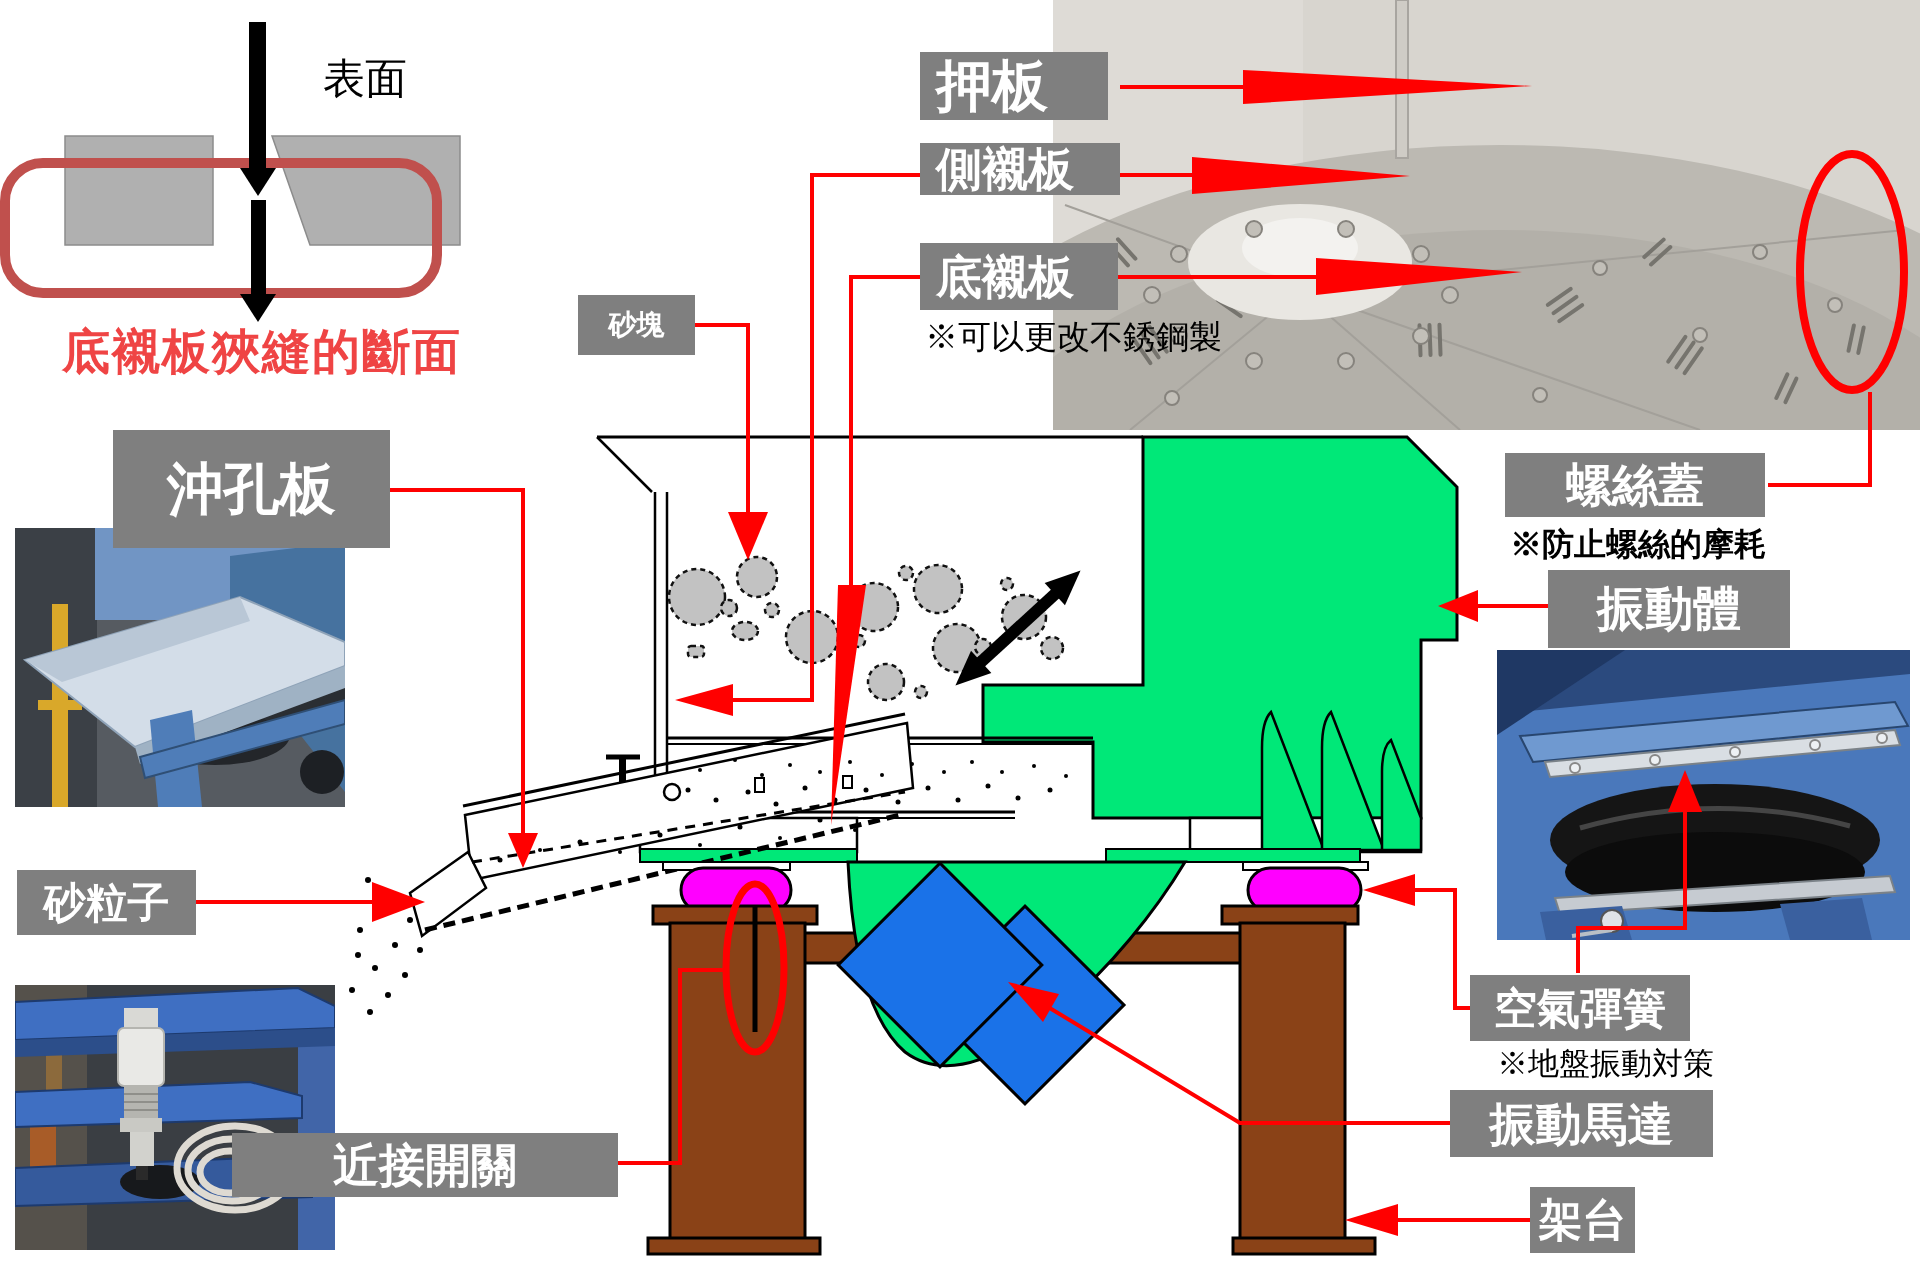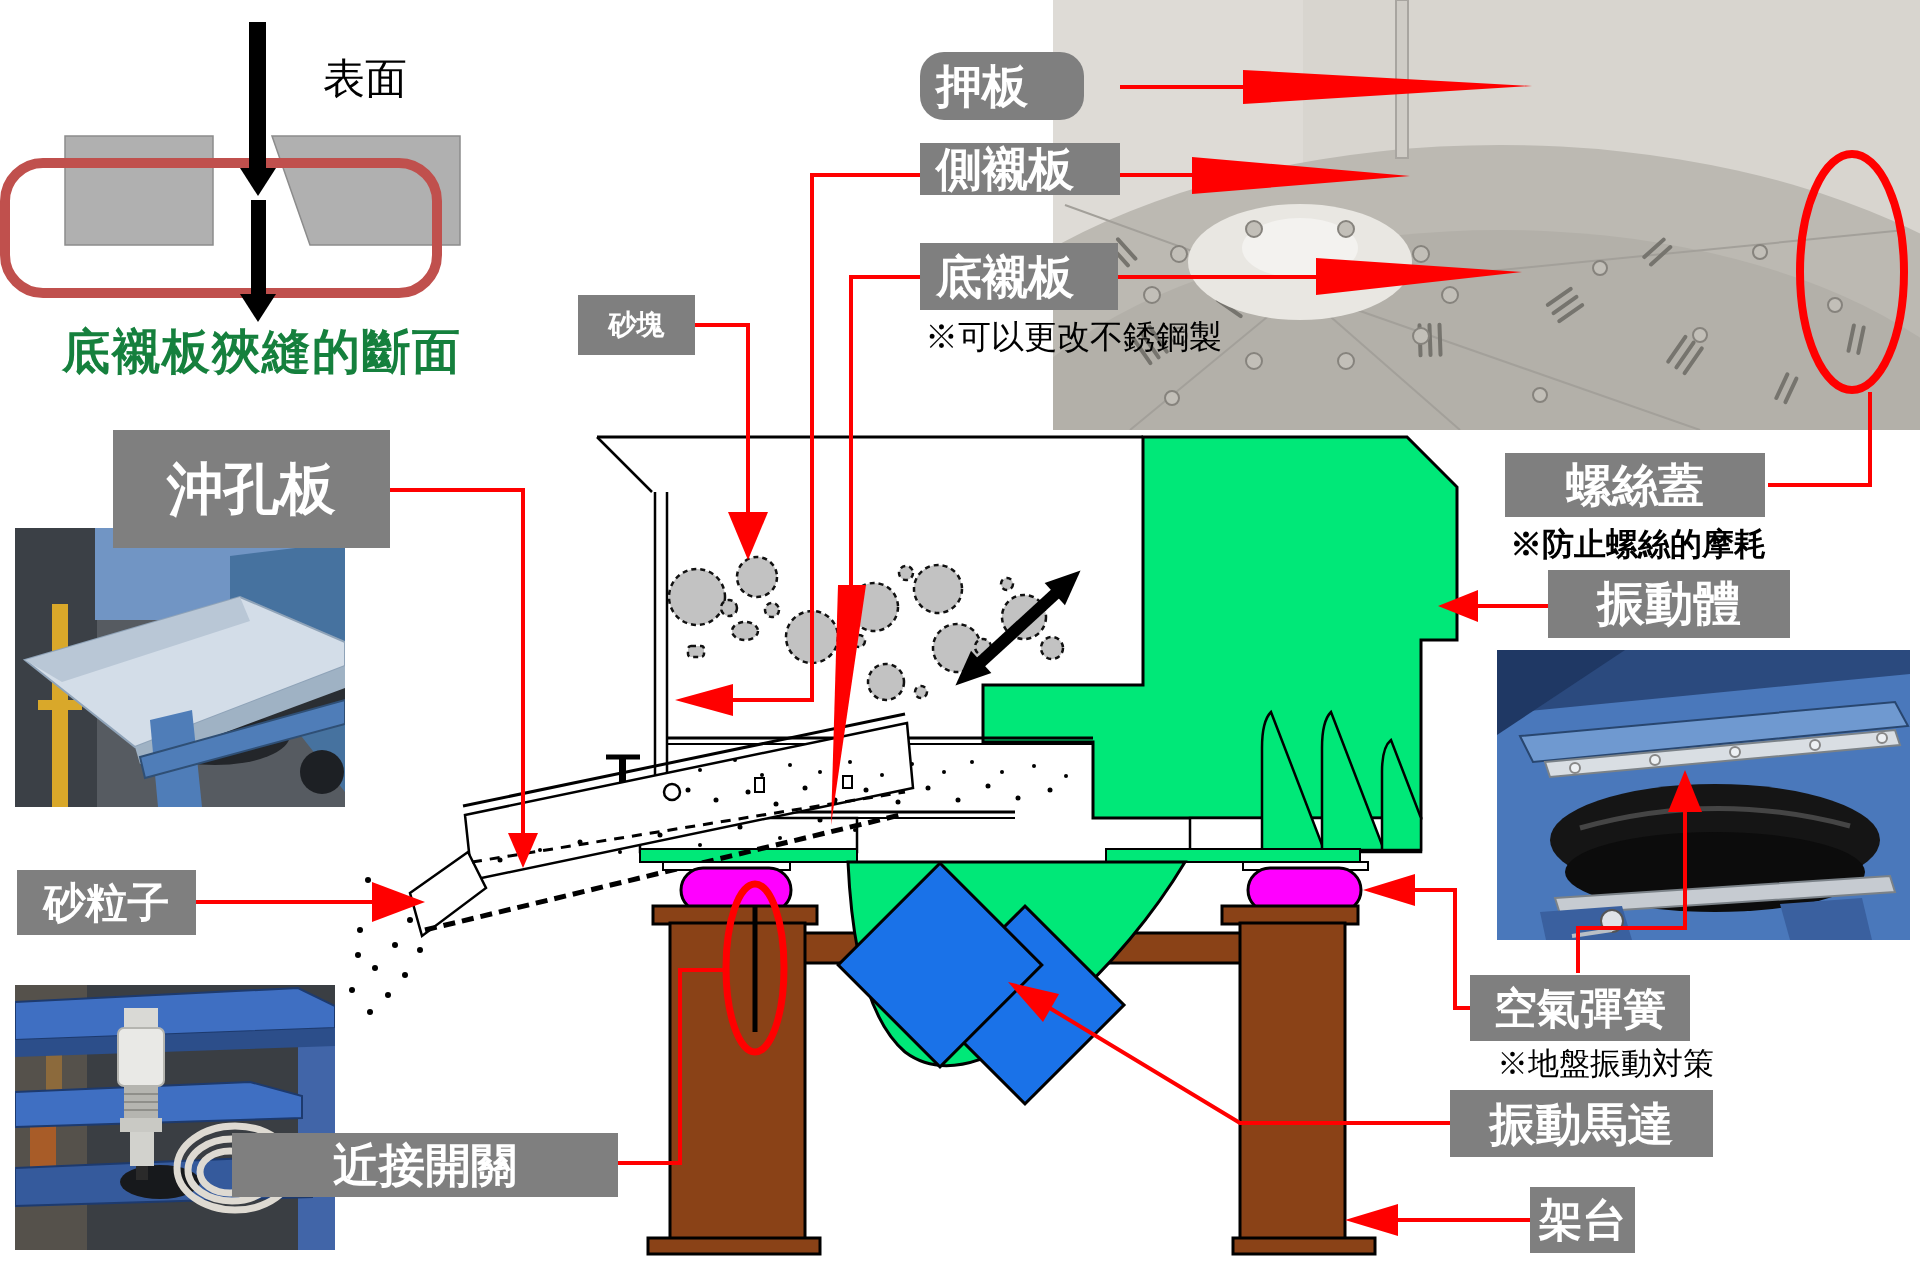--- a/index.html
+++ b/index.html
@@ -4,21 +4,21 @@
 <style>
   html,body{margin:0;padding:0;background:#fff;}
   #stage{position:relative;width:1920px;height:1280px;background:#fff;overflow:hidden;
          font-family:"Liberation Sans",sans-serif;}
   #stage svg{position:absolute;left:0;top:0;}
   .lbl{position:absolute;background:#7f7f7f;color:#fff;font-weight:bold;
        display:flex;align-items:center;justify-content:center;box-sizing:border-box;
        white-space:nowrap;line-height:1;}
   .lbl.la{justify-content:flex-start;padding-left:16px;}
   .note{position:absolute;color:#000;white-space:nowrap;line-height:1;}
-  .caption{position:absolute;color:#15803d;font-weight:600;white-space:nowrap;line-height:1;}
+  .caption{position:absolute;color:#ef4444;font-weight:600;white-space:nowrap;line-height:1;}
   .surface{position:absolute;color:#000;white-space:nowrap;line-height:1;}
 </style>
 </head>
 <body>
 
 <div id="stage">
 
 <svg width="1920" height="1280" viewBox="0 0 1920 1280">
 
   <g>
@@ -404,32 +404,32 @@
     <polygon points="1668,812 1702,812 1685,770"></polygon>
     <polygon points="1008,982 1059,994 1043,1022"></polygon>
     <polygon points="1398,1204 1398,1236 1345,1220"></polygon>
     <polygon points="372,882 372,922 425,902"></polygon>
   </g>
 </svg>
 
 <div class="surface" style="left:323px;top:58px;font-size:42px;">表面</div>
 <div class="caption" style="left:62px;top:328px;font-size:48px;letter-spacing:2px;">底襯板狹縫的斷面</div>
 
-<div class="lbl la" style="left:920px;top:52px;width:164px;height:68px;font-size:46px;border-radius:24px;">押板</div>
+<div class="lbl la" style="left:920px;top:52px;width:188px;height:68px;font-size:56px;">押板</div>
 <div class="lbl la" style="left:920px;top:143px;width:200px;height:52px;font-size:46px;">側襯板</div>
 <div class="lbl la" style="left:920px;top:243px;width:198px;height:67px;font-size:46px;">底襯板</div>
 <div class="note" style="left:925px;top:320px;font-size:33px;">※可以更改不銹鋼製</div>
 
 <div class="lbl" style="left:578px;top:295px;width:117px;height:60px;font-size:28px;text-align:right;">砂塊</div>
 <div class="lbl" style="left:113px;top:430px;width:277px;height:118px;font-size:56px;">沖孔板</div>
 <div class="lbl" style="left:17px;top:870px;width:179px;height:65px;font-size:42px;">砂粒子</div>
 <div class="lbl" style="left:232px;top:1133px;width:386px;height:64px;font-size:46px;">近接開關</div>
 
 <div class="lbl" style="left:1505px;top:453px;width:260px;height:64px;font-size:46px;">螺絲蓋</div>
 <div class="note" style="left:1510px;top:528px;font-size:32px;font-weight:bold;">※防止螺絲的摩耗</div>
-<div class="lbl" style="left:1548px;top:570px;width:242px;height:68px;font-size:48px;">振動體</div>
+<div class="lbl" style="left:1548px;top:570px;width:242px;height:78px;font-size:48px;">振動體</div>
 
 <div class="lbl" style="left:1470px;top:975px;width:220px;height:66px;font-size:43px;">空氣彈簧</div>
 <div class="note" style="left:1497px;top:1048px;font-size:31px;">※地盤振動対策</div>
 <div class="lbl" style="left:1450px;top:1090px;width:263px;height:67px;font-size:46px;">振動馬達</div>
 <div class="lbl" style="left:1530px;top:1187px;width:105px;height:66px;font-size:44px;">架台</div>
 
 </div>
 
 </body></html>

